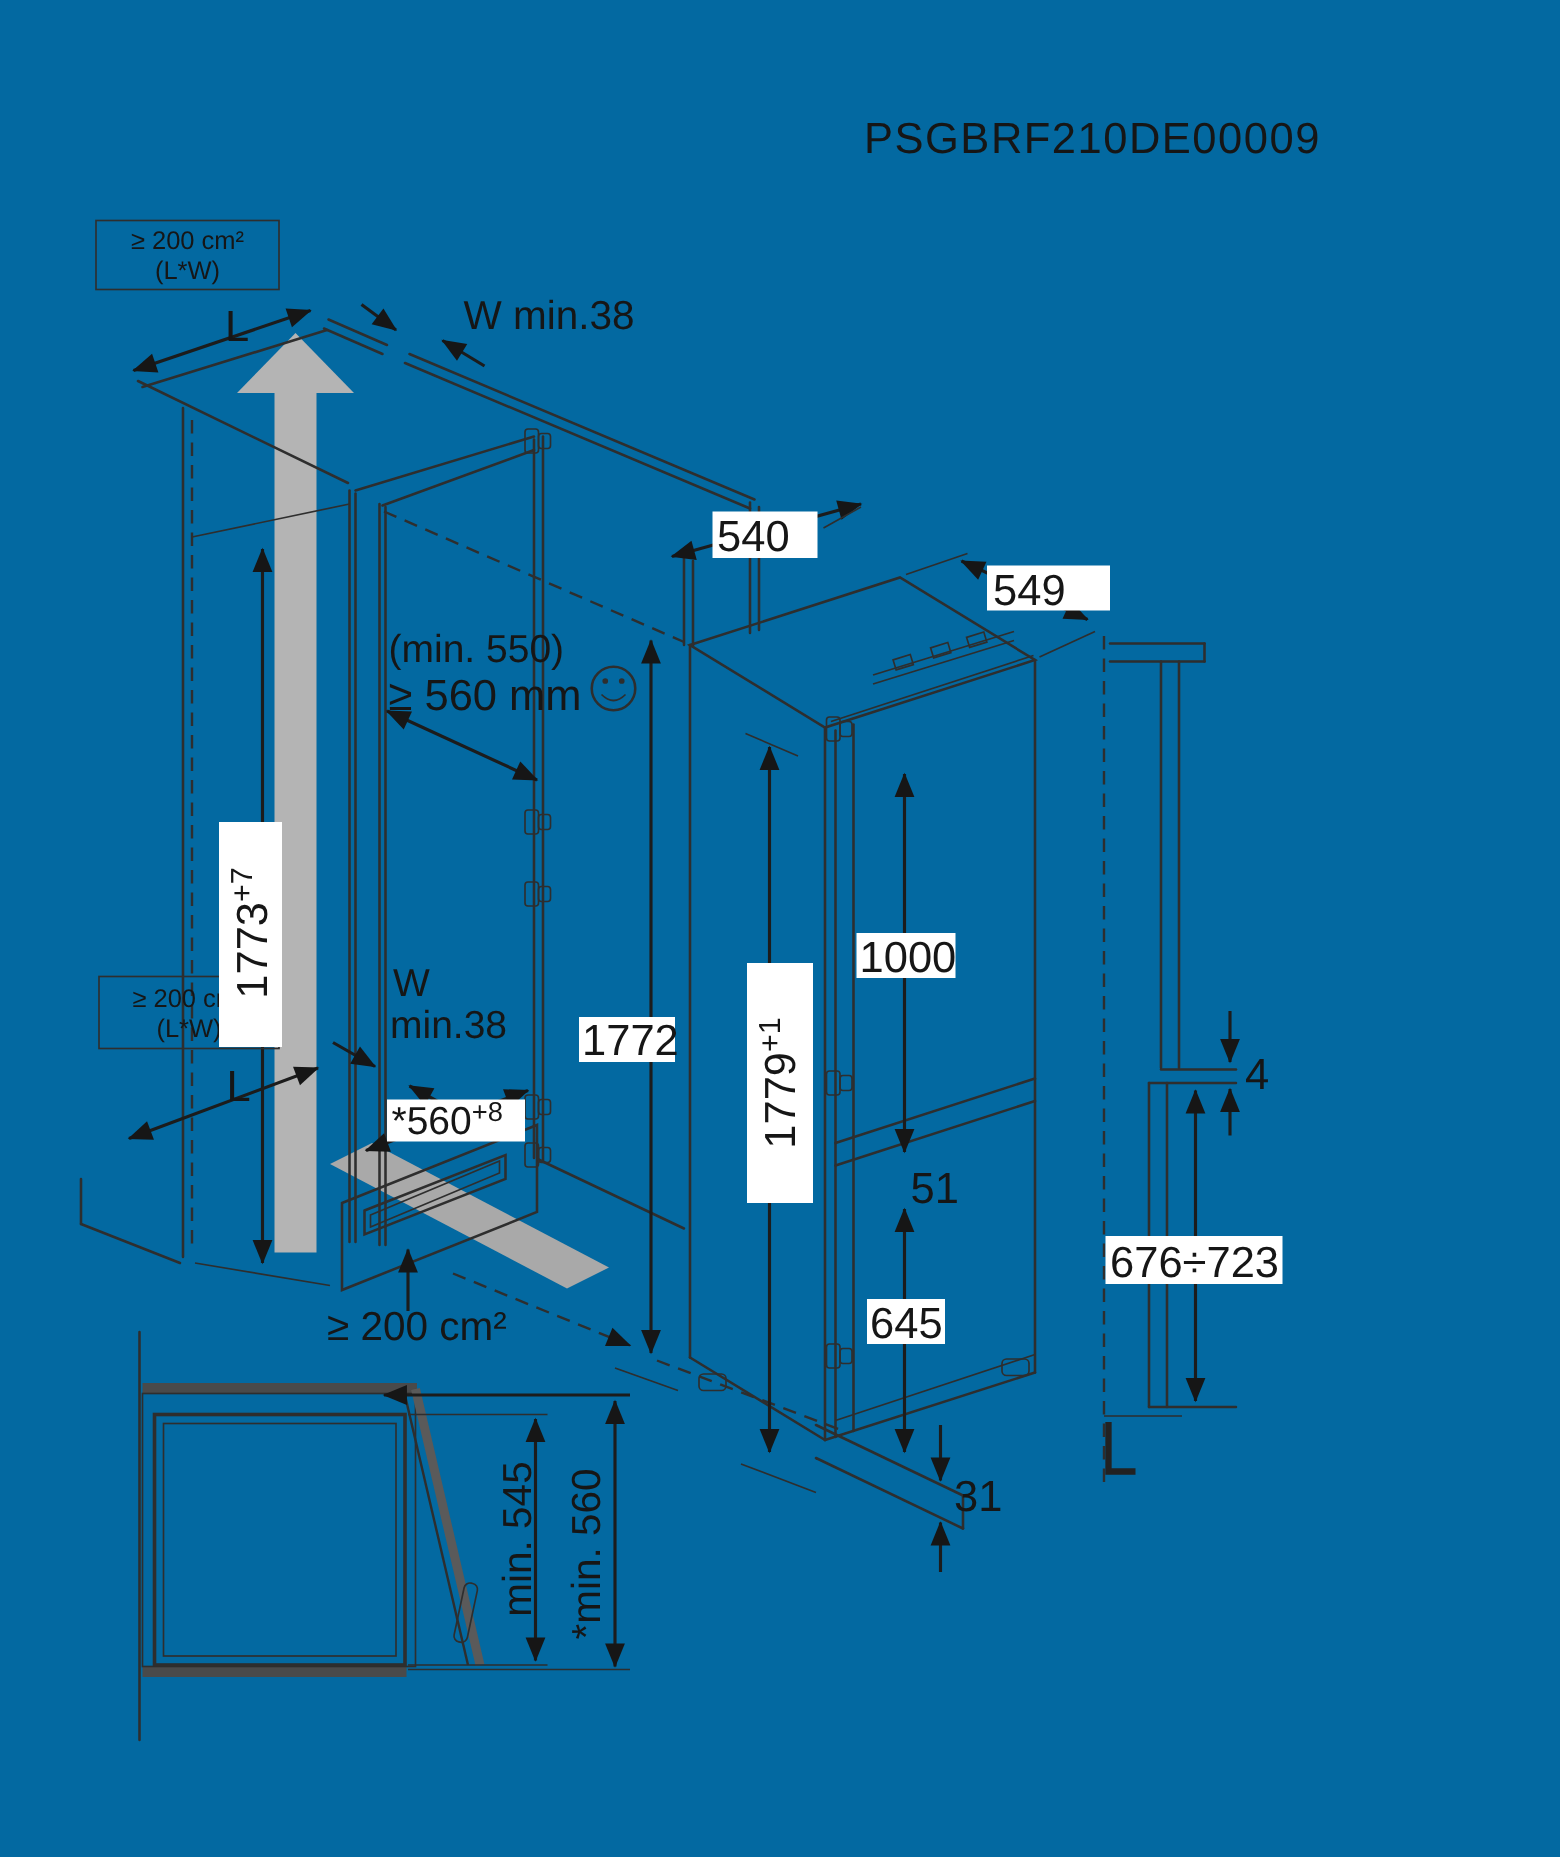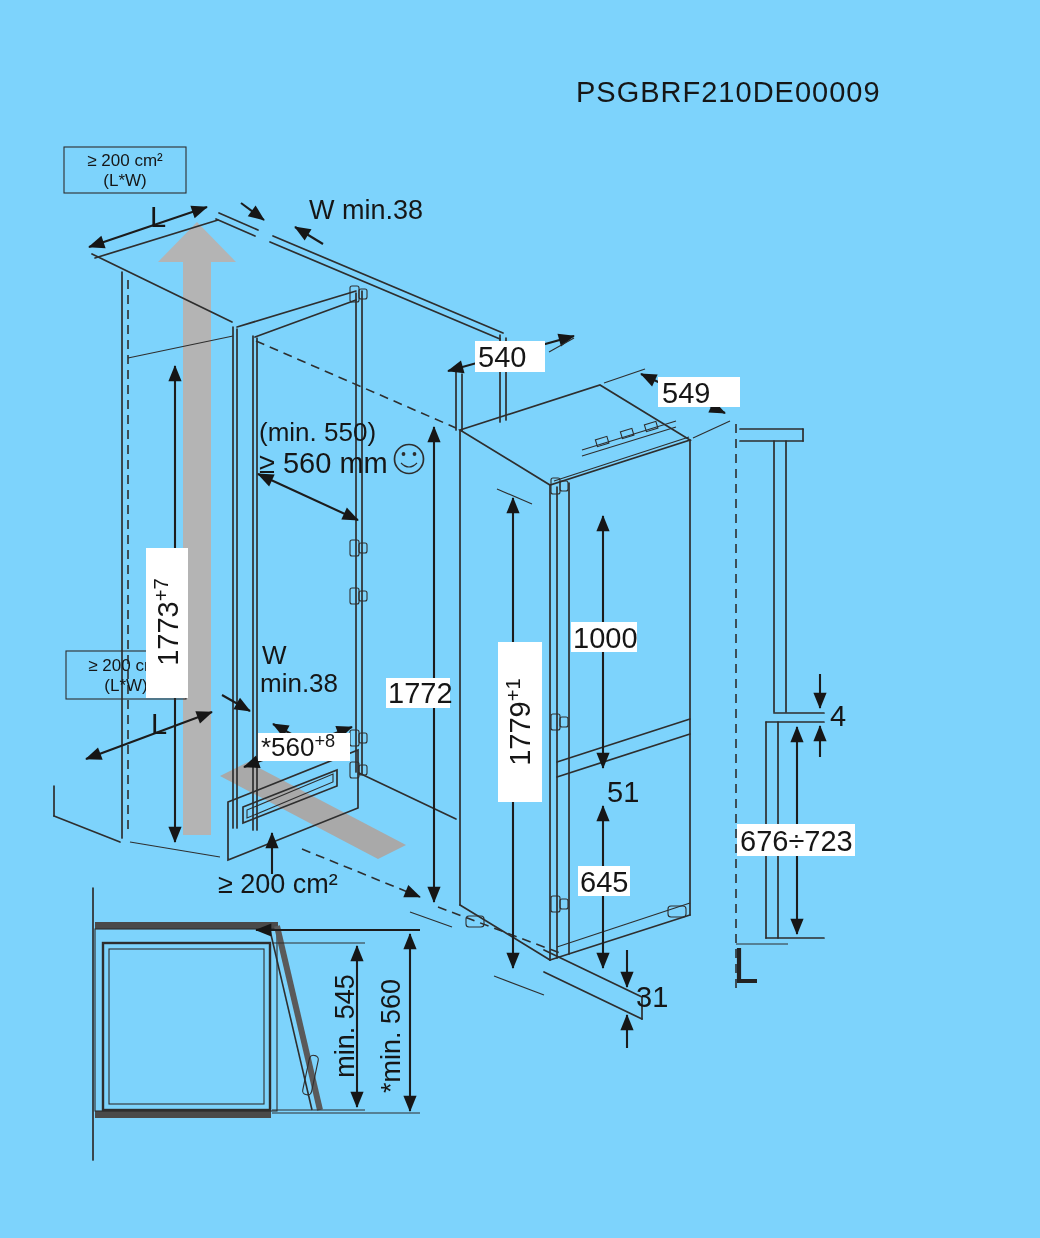--- a/index.html
+++ b/index.html
@@ -1,16 +1,16 @@
 <!DOCTYPE html>
 <html><head>
 <meta charset="utf-8">
 <style>
   html,body{margin:0;padding:0;background:#fff;}
-  .canvas{position:relative;width:1040px;height:1238px;background:#7dd3fc;overflow:hidden;}
+  .canvas{position:relative;width:1040px;height:1238px;background:#0369a1;overflow:hidden;}
   svg{display:block;}
   .obj{stroke:#2e2e2e;stroke-width:1.7;fill:none;stroke-linecap:round;}
   .thin{stroke:#2e2e2e;stroke-width:1.1;fill:none;}
   .thick{stroke:#222;stroke-width:4.2;fill:none;}
   .dash{stroke:#2e2e2e;stroke-width:1.6;fill:none;stroke-dasharray:9 6;}
   .dim{stroke:#1c1c1c;stroke-width:2.1;fill:none;}
   .lbl{font-family:"Liberation Sans","DejaVu Sans",sans-serif;fill:#161616;}
   .t29{font-size:29px;}
   .t27{font-size:27px;}
   .t26{font-size:26px;}

